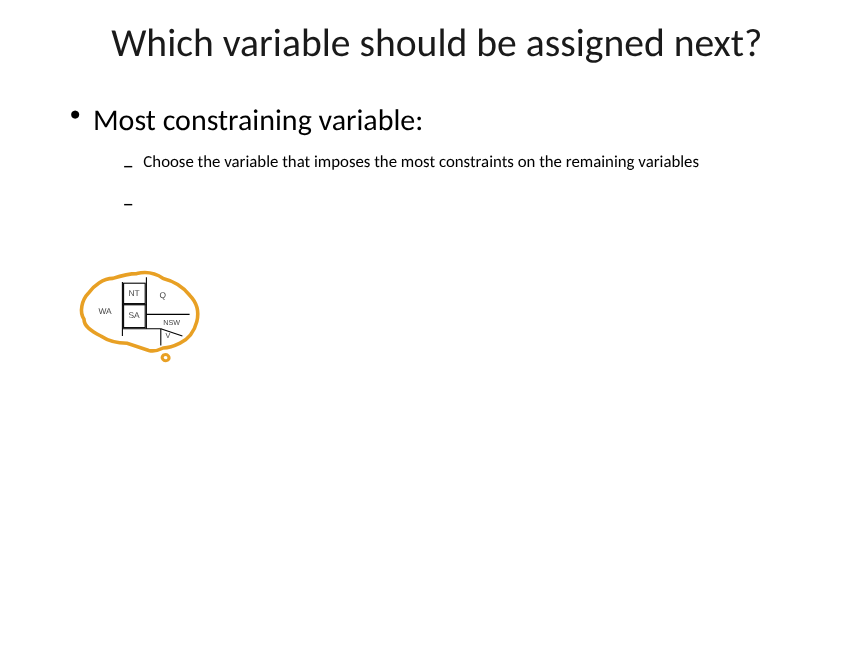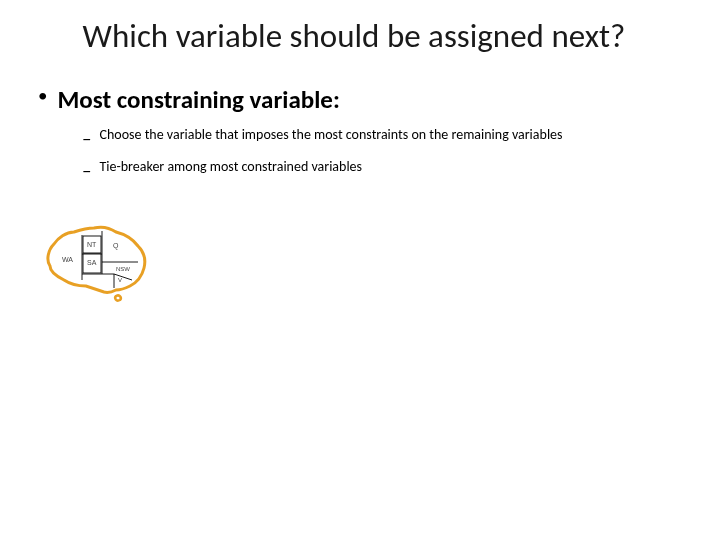--- a/index.html
+++ b/index.html
@@ -8,21 +8,21 @@
       height: 540px;
       background: white;
       font-family: Calibri, "Segoe UI", Arial, sans-serif;
       color: #000;
       padding: 0;
       overflow: hidden;
     }
     .slide {
       width: 100%;
       height: 100%;
-      padding: 18px 40px 20px 28px;
+      padding: 18px 40px 20px 48px;
     }
     .title {
       font-size: 33px;
       font-weight: 400;
       text-align: center;
       line-height: 1.15;
       margin-bottom: 28px;
       color: #1a1a1a;
     }
     .bullet-l1 {
@@ -31,21 +31,21 @@
       margin-bottom: 10px;
     }
     .bullet-l1 .bullet-mark {
       font-size: 19px;
       margin-right: 10px;
       margin-left: 10px;
       line-height: 1.3;
     }
     .bullet-l1 .bullet-text {
       font-size: 25px;
-      font-weight: 700;
+      font-weight: 400;
       line-height: 1.3;
     }
     .bullet-l2 {
       display: flex;
       align-items: flex-start;
       margin-bottom: 6px;
       margin-left: 54px;
     }
     .bullet-l2 .bullet-mark {
       font-size: 19px;
@@ -77,21 +77,20 @@
     <span class="bullet-text">Most constraining variable:</span>
   </div>
 
   <div class="bullet-l2">
     <span class="bullet-mark">–</span>
     <span class="bullet-text">Choose the variable that imposes the most constraints on the remaining variables</span>
   </div>
 
   <div class="bullet-l2">
     <span class="bullet-mark">–</span>
-    <span class="bullet-text">Tie-breaker among most constrained variables</span>
   </div>
 
   <div class="map-area">
     <svg class="map-svg" viewBox="0 0 120 90">
 
       <path d="M 12 48 
                C 8 42, 10 32, 16 26
                C 20 20, 28 14, 36 14
                C 42 12, 48 10, 56 10
                C 64 8, 72 10, 78 14

